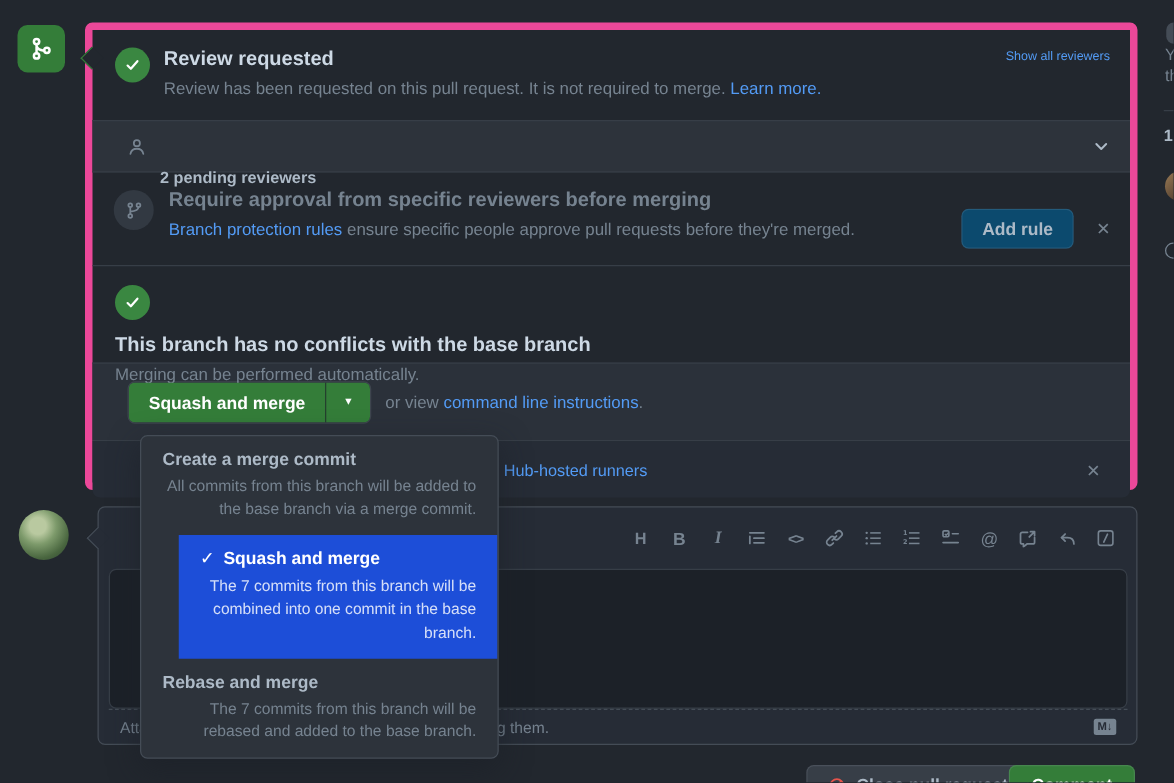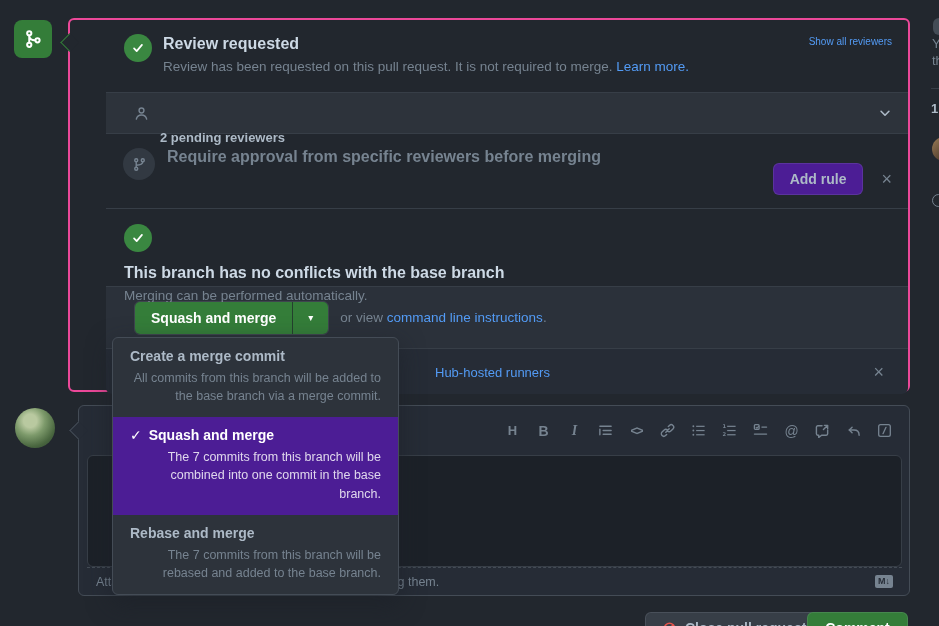--- a/index.html
+++ b/index.html
@@ -5,21 +5,21 @@
   html,body{margin:0;padding:0;background:#22272e;}
   .screen{position:relative;width:939px;height:626px;overflow:hidden;background:#22272e;
           font-family:"Liberation Sans","DejaVu Sans",sans-serif;color:#adbac7;}
 
   
   .merge-badge{position:absolute;left:14px;top:20px;width:38px;height:38px;border-radius:8px;
                background:#347d39;display:flex;align-items:center;justify-content:center;}
 
   
   .merge-box{position:absolute;left:68px;top:18px;width:842px;height:374px;box-sizing:border-box;
-             border:2px solid #ec4899;border-radius:6px;background:#22272e;padding-left:36px;}
+             border:6px solid #ec4899;border-radius:6px;background:#22272e;}
   .merge-box::before{content:"";position:absolute;left:-7px;top:16px;width:12px;height:12px;
              background:#22272e;border-left:1px solid #347d39;border-bottom:1px solid #347d39;
              transform:rotate(45deg);}
   .sec{box-sizing:border-box;}
   .sec-review{height:72px;padding:14px 16px 0 18px;display:flex;gap:11px;}
   .check-circle{flex:none;width:28px;height:28px;border-radius:50%;background:#3a8741;
                 display:flex;align-items:center;justify-content:center;}
   .sec-title{font-size:16px;font-weight:700;color:#cdd9e5;line-height:1.25;}
   .sec-desc{font-size:13.5px;color:#768390;margin-top:5px;}
   .link{color:#539bf5;text-decoration:none;cursor:pointer;}
@@ -28,21 +28,21 @@
   .row-pending{height:40px;background:#2d333b;border-top:1px solid #373e47;border-bottom:1px solid #373e47;
                display:flex;align-items:center;gap:11px;padding:0 16px 0 28px;cursor:pointer;}
   .row-pending .lbl{font-size:13px;font-weight:700;color:#adbac7;margin-top:48px;}
   .chev{margin-left:auto;}
 
   .sec-require{height:74px;padding:13px 16px 0 17px;display:flex;gap:12px;}
   .icon-circle{flex:none;width:32px;height:32px;border-radius:50%;background:#323942;
                display:flex;align-items:center;justify-content:center;margin-top:1px;}
   .muted-title{font-size:16px;font-weight:700;color:#768390;line-height:1.25;}
   .require-ctrls{margin-left:auto;display:flex;align-items:center;gap:18px;padding-top:3px;}
-  .btn-secondary{background:#4c1d95;border:1px solid rgba(205,217,229,0.12);border-radius:6px;
+  .btn-secondary{background:#0c4a6e;border:1px solid rgba(205,217,229,0.12);border-radius:6px;
                  color:#adbac7;font-size:14px;font-weight:600;height:32px;padding:0 16px;
                  font-family:inherit;cursor:pointer;}
   .x-btn{color:#768390;font-size:18px;line-height:1;cursor:pointer;background:none;border:none;
          font-family:inherit;padding:0;}
 
   .sec-conflicts{height:78px;padding:15px 16px 0 18px;display:flex;gap:11px;border-top:1px solid #373e47;flex-direction:column;}
 
   .sec-merge{height:62px;background:#2b313a;border-top:1px solid #373e47;display:flex;
              align-items:center;padding:0 16px 0 28px;gap:11px;}
   .btn-merge{display:flex;height:32px;border-radius:6px;overflow:hidden;
@@ -52,27 +52,27 @@
   .btn-merge .caret{background:#347d39;border-left:1px solid rgba(28,33,40,0.65);width:35px;
                    display:flex;align-items:center;justify-content:center;color:#fff;font-size:10px;}
   .or-view{font-size:13.5px;color:#768390;}
 
   .sec-notice{height:46px;background:#262c36;border-top:1px solid #373e47;position:relative;
               border-radius:0 0 6px 6px;}
   .notice-text{position:absolute;left:329px;top:50%;transform:translateY(-50%);font-size:13px;}
   .notice-x{position:absolute;right:24px;top:50%;transform:translateY(-50%);}
 
   
-  .dropdown{position:absolute;left:112px;top:337px;width:285px;background:#2d333b;
+  .dropdown{position:absolute;left:112px;top:348px;width:285px;background:#2d333b;
             border:1px solid #444c56;border-radius:6px;overflow:hidden;z-index:6;
             box-shadow:0 8px 24px rgba(28,33,40,0.65);}
   .dd-item{padding:10px 17px 12px;cursor:pointer;}
   .dd-item .t{font-size:14px;font-weight:700;color:#adbac7;margin-bottom:5px;}
   .dd-item .d{font-size:12.5px;color:#768390;line-height:1.45;text-align:right;}
-  .dd-item.selected{background:#4c1d95;}
+  .dd-item.selected{background:#1d4ed8;margin-left:30px;}
   .dd-item.selected .t{color:#ffffff;}
   .dd-item.selected .d{color:rgba(255,255,255,0.82);}
   .dd-check{margin-right:7px;font-weight:400;}
 
   
   .avatar{position:absolute;left:15px;top:408px;width:40px;height:40px;border-radius:50%;cursor:pointer;
           background:radial-gradient(circle at 38% 32%,#b9c9a0 0 18%,#7d9a6b 40%,#49663f 70%,#2c4030 100%);}
   .comment-box{position:absolute;left:78px;top:405px;width:832px;height:191px;box-sizing:border-box;
                background:#262c36;border:1px solid #444c56;border-radius:6px;}
   .comment-box::before{content:"";position:absolute;left:-7px;top:18px;width:12px;height:12px;
@@ -167,20 +167,24 @@
       <div class="icon-circle">
         <svg width="15" height="15" viewBox="0 0 16 16" fill="none" stroke="#768390" stroke-width="1.5">
           <circle cx="4.5" cy="3.4" r="1.6"></circle>
             <circle cx="4.5" cy="12.6" r="1.6"></circle>
             <circle cx="11.5" cy="3.4" r="1.6"></circle>
           <path d="M4.5 5 V11 M11.5 5 c0 3-3.5 3.6-7 3.8" stroke-linecap="round"></path>
         </svg>
       </div>
       <div>
         <div class="muted-title">Require approval from specific reviewers before merging</div>
+        <div class="sec-desc">
+          <a class="link">Branch protection rules</a>
+          <span>ensure specific people approve pull requests before they're merged.</span>
+        </div>
       </div>
       <div class="require-ctrls">
         <button class="btn-secondary">Add rule</button>
         <button class="x-btn">×</button>
       </div>
     </div>
 
     <div class="sec sec-conflicts">
       <div class="check-circle">
         <svg width="14" height="14" viewBox="0 0 16 16" fill="none" stroke="#ffffff" stroke-width="2" stroke-linecap="round" stroke-linejoin="round">

